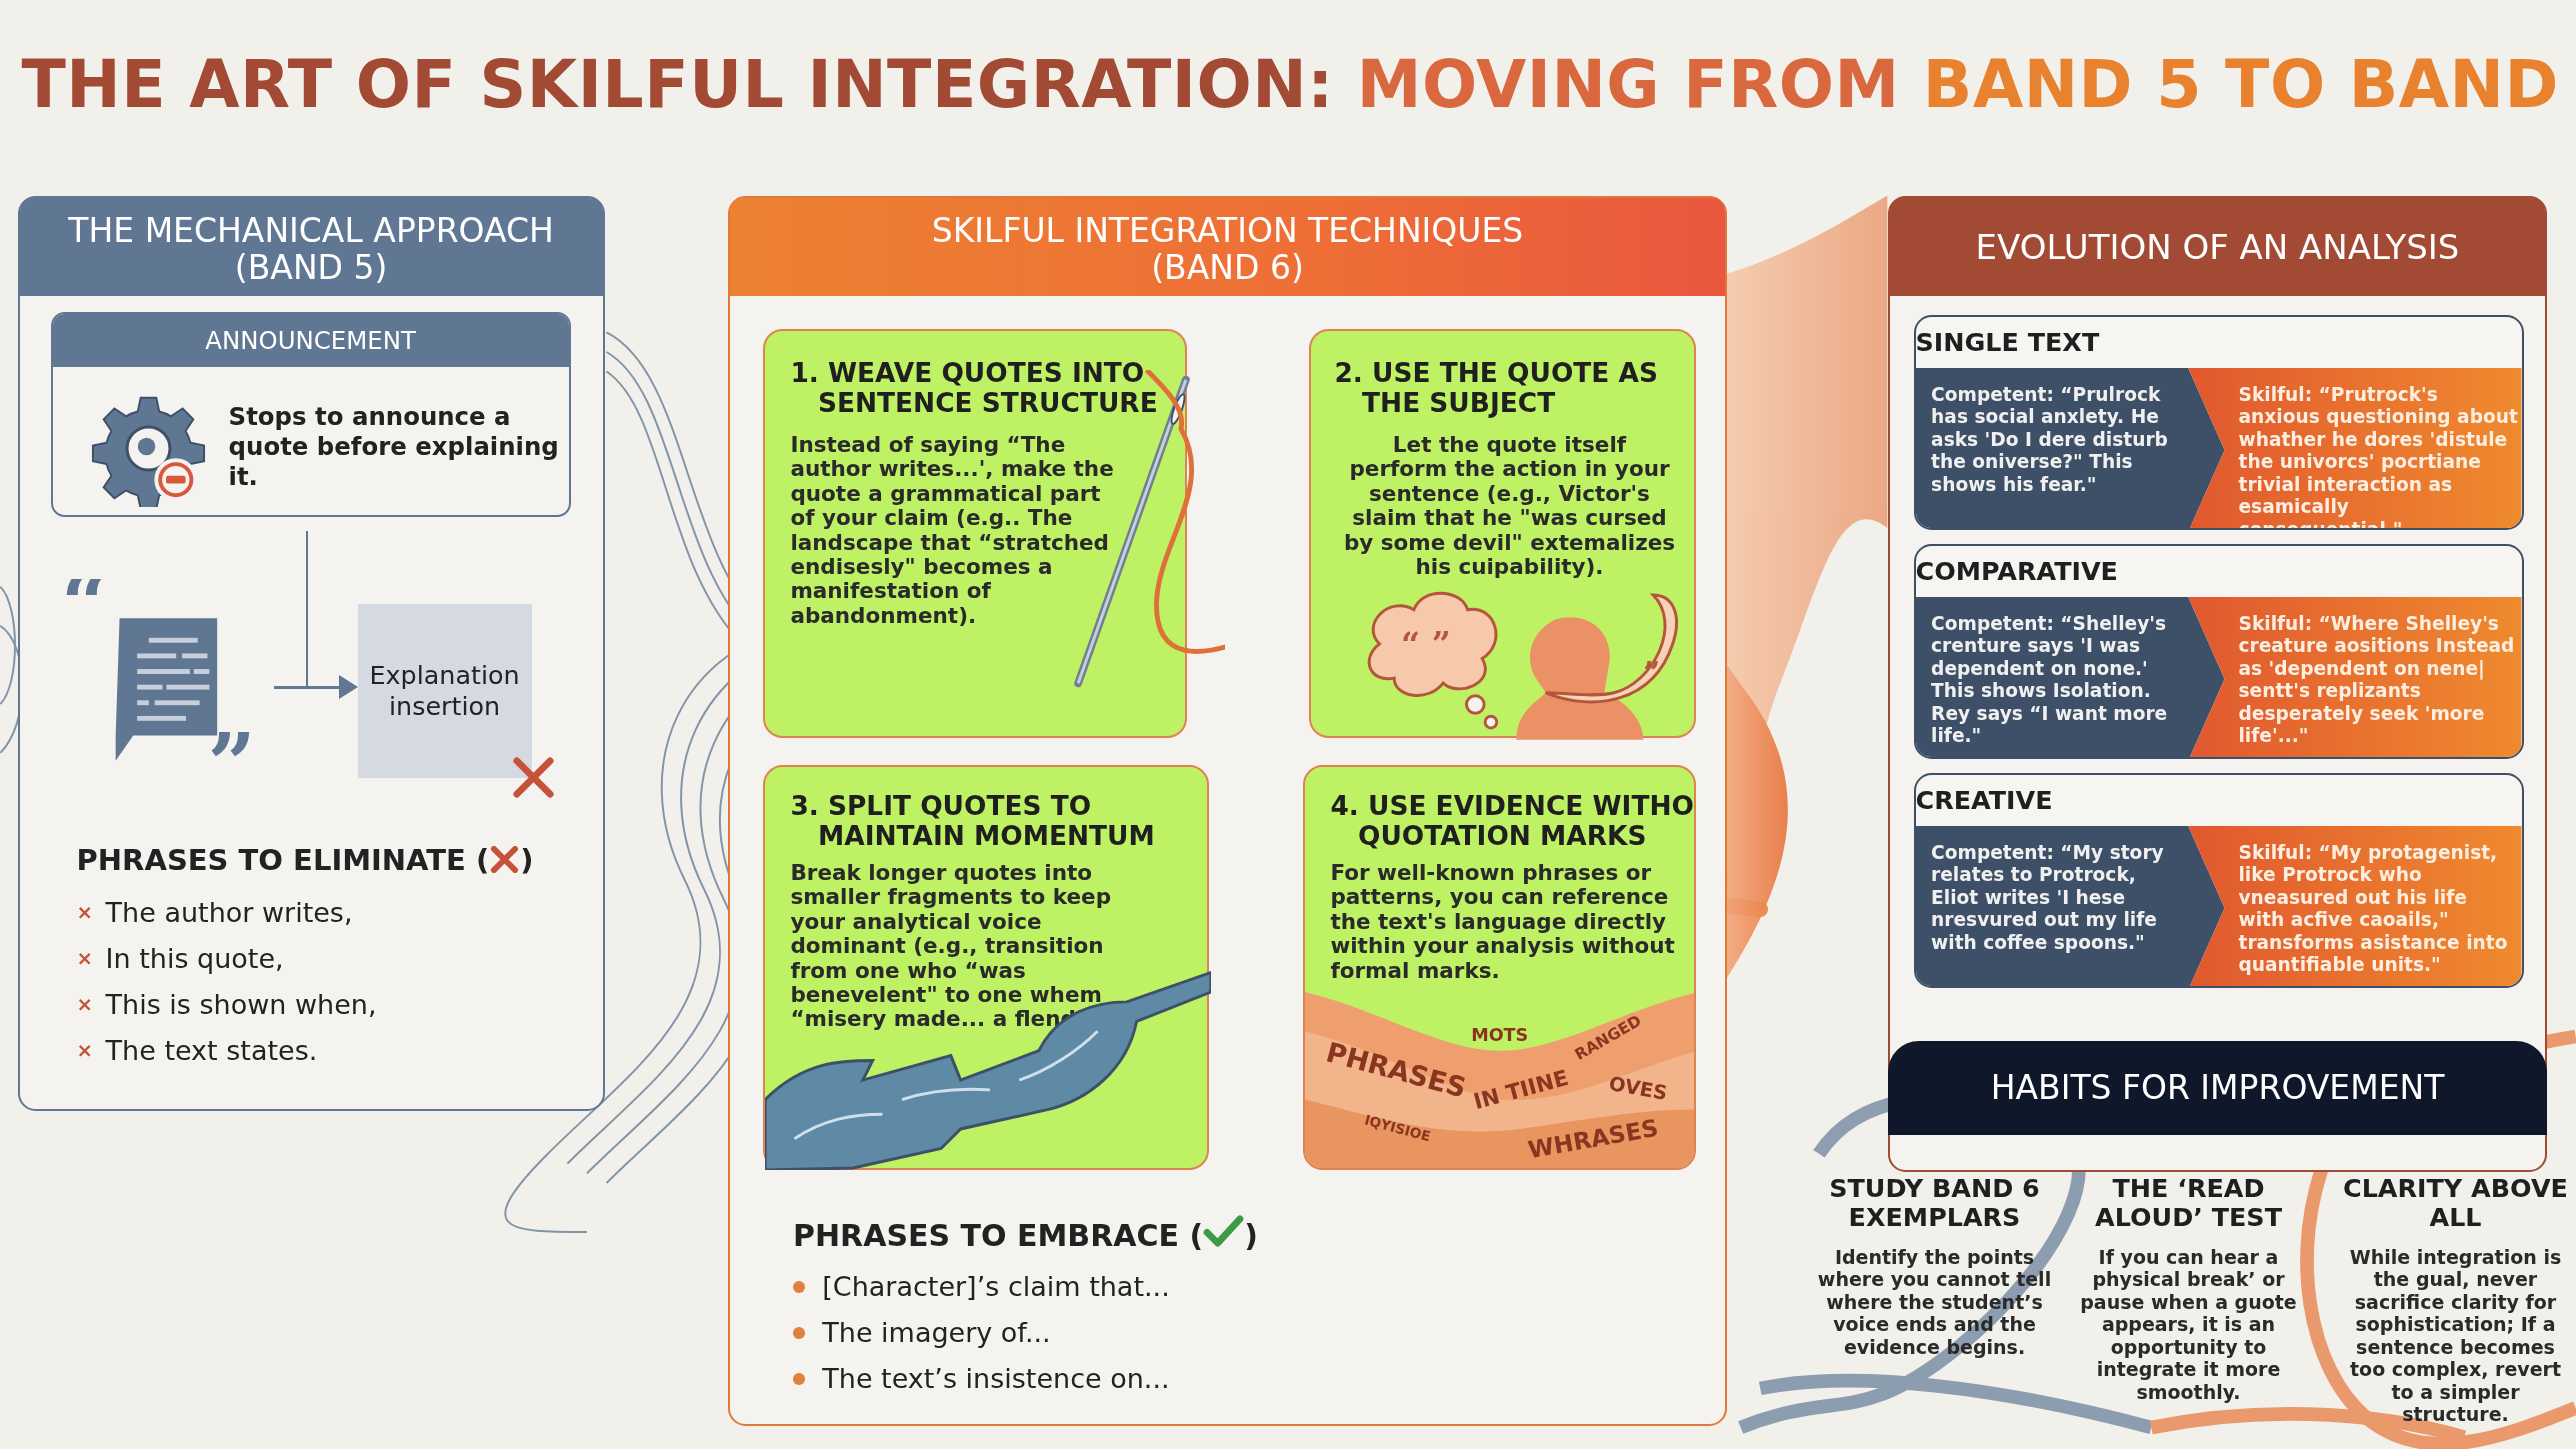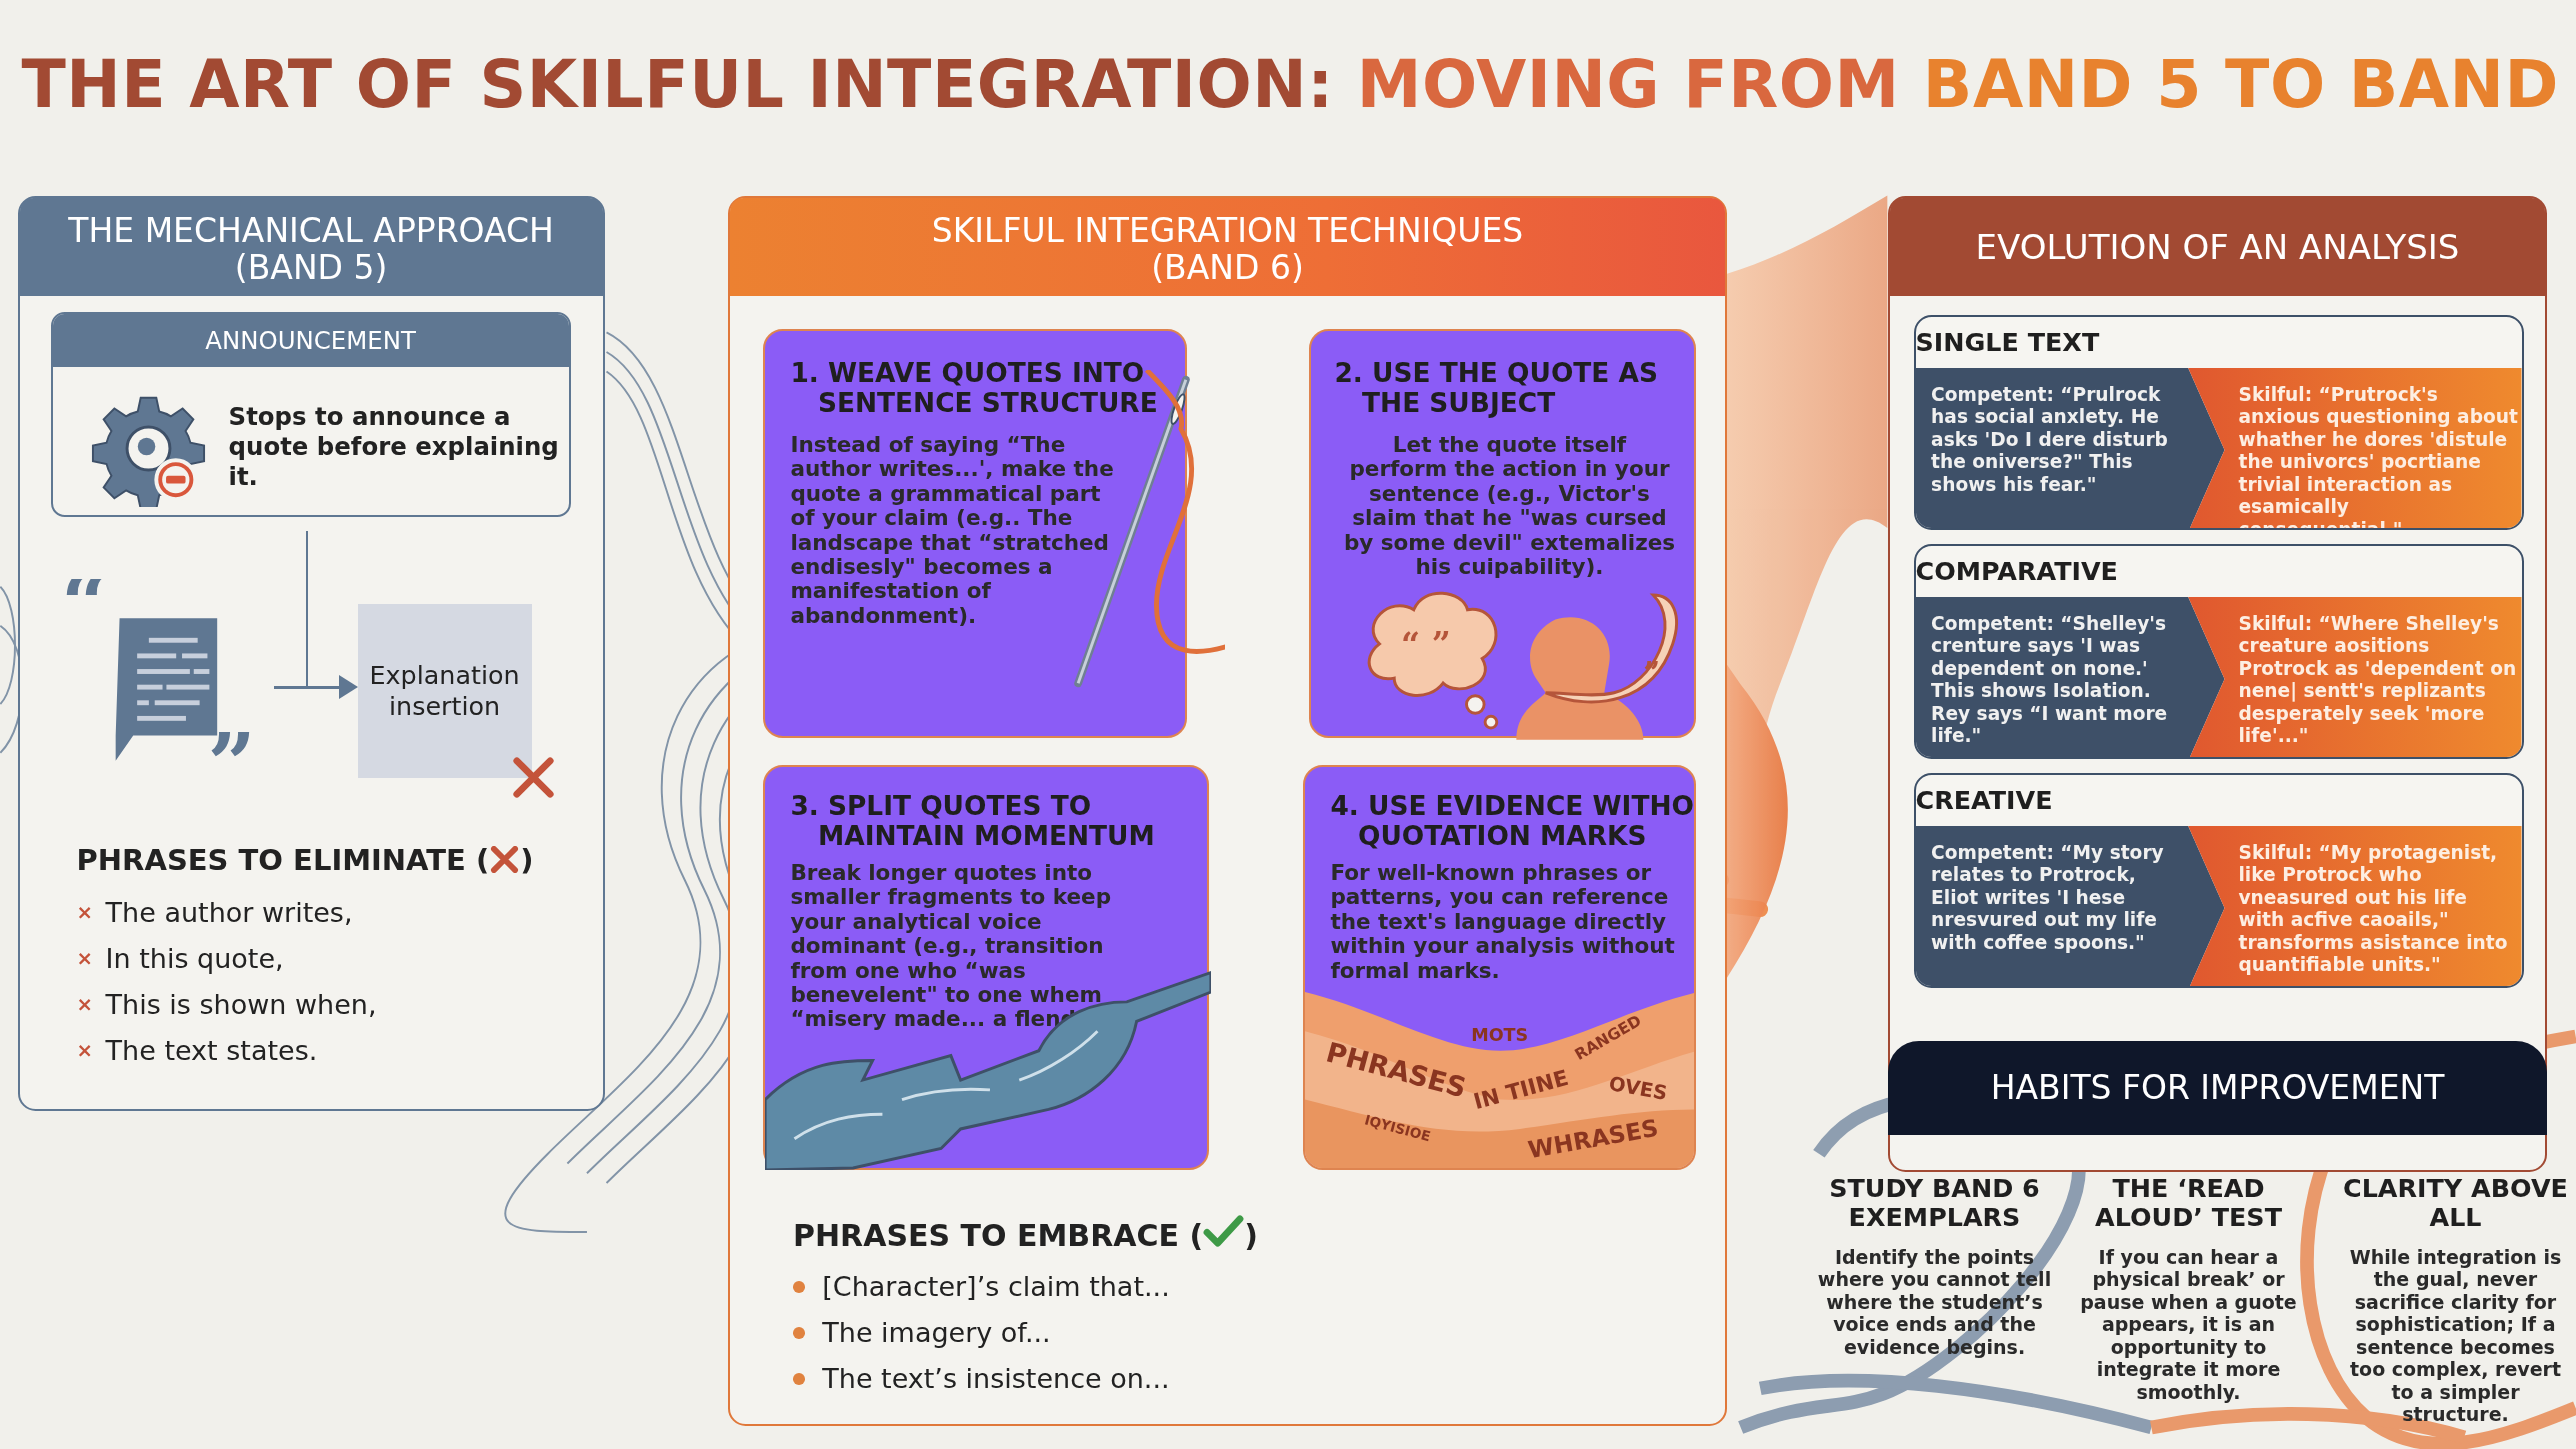--- a/index.html
+++ b/index.html
@@ -51,21 +51,21 @@
   .elim-list { left: 57px; top: 692px; list-style: none; }
   .elim-list li { font-size: 27px; line-height: 46px; color: #222; display: flex; align-items: center; }
   .elim-list .bx { color: #c4533a; font-size: 19.6px; font-weight: bold; width: 29px; }
 
   
   #center-panel { left: 728px; top: 196px; width: 999px; height: 1230px; border: 2.9px solid #e0783a; background: #f4f3ef; }
   #center-panel .panel-head {
     background: linear-gradient(90deg, #ec8131 0%, #ee6e36 60%, #e9573e 100%);
     height: 98px; border-radius: 13.7px 13.7px 0 0; padding-top: 13.7px; font-size: 33px; line-height: 37px;
   }
-  .tech-card { border: 2.9px solid #de8450; border-radius: 19.6px; background: #8b5cf6; padding-left: 20px; }
+  .tech-card { border: 2.9px solid #de8450; border-radius: 19.6px; background: #bef264; padding-left: 20px; }
   .tech-title { font-weight: bold; font-size: 26.4px; line-height: 30px; color: #1f1f1f; white-space: pre; }
   .tech-body { font-size: 21.5px; line-height: 24.4px; font-weight: bold; color: #2a2a2a; }
 
   #tech1 { left: 33px; top: 131px; width: 424px; height: 409px; }
   #tech2 { left: 579px; top: 131px; width: 387px; height: 409px; }
   #tech3 { left: 33px; top: 567px; width: 446px; height: 405px; }
   #tech4 { left: 573px; top: 567px; width: 393px; height: 405px; }
 
   .embrace-title { left: 63px; top: 1017px; font-size: 30px; font-weight: bold; color: #222; white-space: nowrap; }
   .embrace-list { left: 63px; top: 1066px; list-style: none; }
@@ -319,21 +319,21 @@
       <div class="evo-text-s">Skilful: “Prutrock's anxious questioning about whather he dores 'distule the univorcs' pocrtiane trivial interaction as esamically consequential."</div>
     </div>
   </div>
 
   <div class="abs evo-card" style="top:346px;">
     <div class="evo-title">COMPARATIVE</div>
     <div class="evo-split">
       <div class="evo-comp"></div>
       <div class="evo-skil"></div>
       <div class="evo-text-c">Competent: “Shelley's crenture says 'I was dependent on none.' This shows Isolation. Rey says “I want more life."</div>
-      <div class="evo-text-s">Skilful: “Where Shelley's creature aositions Protrock as 'dependent on nene| sentt's replizants desperately seek 'more life'..."</div>
+      <div class="evo-text-s">Skilful: “Where Shelley's creature aositions Instead as 'dependent on nene| sentt's replizants desperately seek 'more life'..."</div>
     </div>
   </div>
 
   <div class="abs evo-card" style="top:575px;">
     <div class="evo-title">CREATIVE</div>
     <div class="evo-split">
       <div class="evo-comp"></div>
       <div class="evo-skil"></div>
       <div class="evo-text-c">Competent: “My story relates to Protrock, Eliot writes 'I hese nresvured out my life with coffee spoons."</div>
       <div class="evo-text-s">Skilful: “My protagenist, like Protrock who vneasured out his life with acfive caoails," transforms asistance into quantifiable units."</div>

